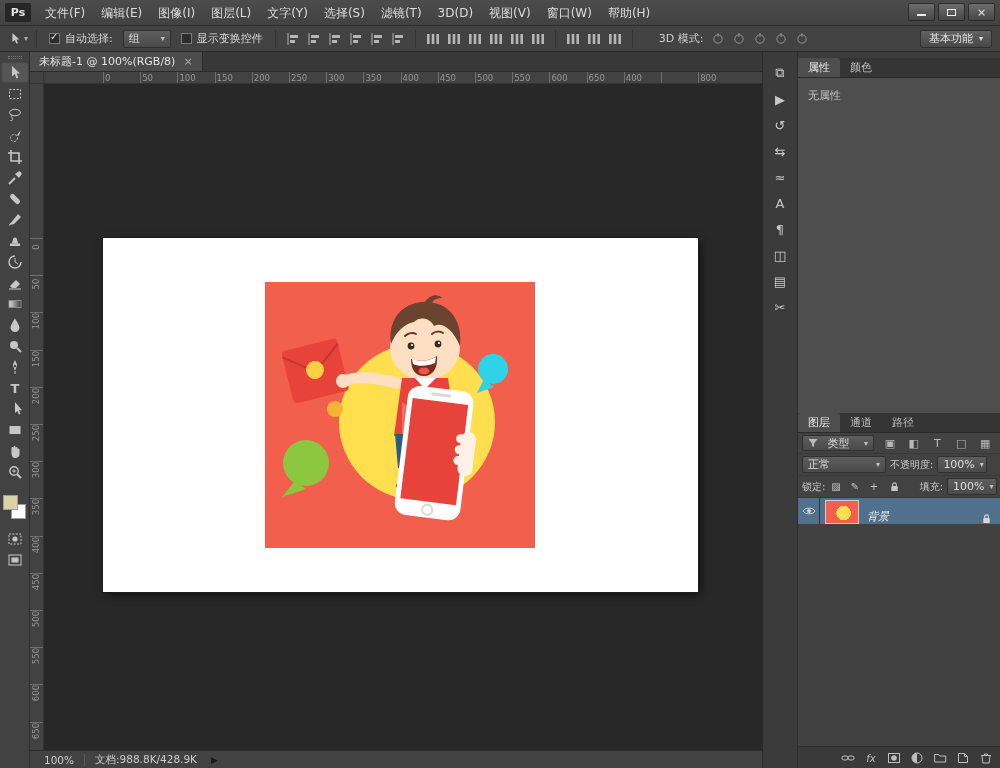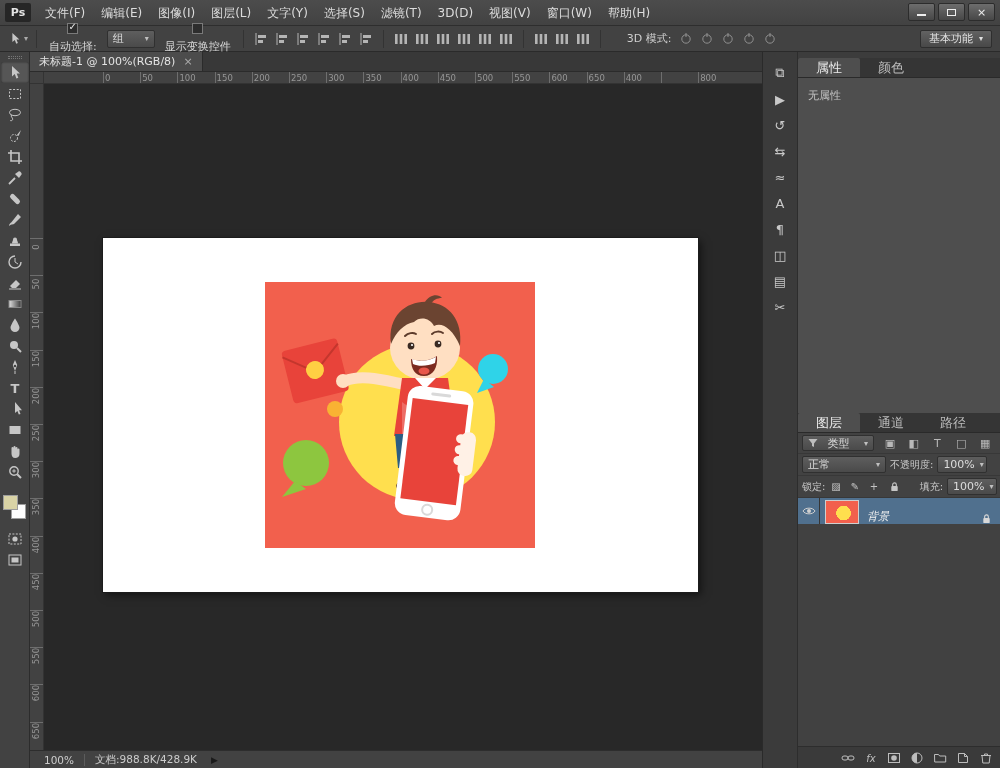--- a/index.html
+++ b/index.html
@@ -15,21 +15,21 @@
   .win-controls{position:absolute;right:5px;top:3px;display:flex;gap:3px;}
   .win-btn{width:27px;height:18px;background:linear-gradient(#6d6d6d,#474747);border:1px solid #2c2c2c;border-radius:2px;color:#eee;font-size:11px;display:flex;align-items:center;justify-content:center;}
   .glyph-min{display:block;width:9px;height:2px;background:#eee;margin-top:6px;}
   .glyph-max{display:block;width:9px;height:7px;border:1.5px solid #eee;}
 
   
   .optionsbar{position:absolute;left:0;top:26px;width:1000px;height:26px;background:#424242;border-bottom:1px solid #2a2a2a;display:flex;align-items:center;font-size:11px;color:#d6d6d6;}
   .opt-tool{display:flex;align-items:center;margin-left:8px;gap:2px;}
   .opt-tool svg{width:14px;height:14px;}
   .vdiv{width:1px;height:18px;background:#585858;border-right:1px solid #333;margin:0 8px;}
-  .opt-check{display:flex;align-items:center;gap:5px;margin:0 4px;flex-direction:column;}
+  .opt-check{display:flex;align-items:center;gap:5px;margin:0 4px;}
   .cb{display:inline-block;width:11px;height:11px;background:#2d2d2d;border:1px solid #7a7a7a;position:relative;}
   .cb.checked::after{content:"✓";position:absolute;left:0px;top:-3px;font-size:10px;color:#e8e8e8;}
   .dropdown{display:flex;align-items:center;justify-content:space-between;background:linear-gradient(#5e5e5e,#4a4a4a);border:1px solid #303030;border-radius:2px;font-size:11px;color:#ddd;padding:0 5px;height:18px;}
   .dropdown .arr{font-size:8px;color:#c0c0c0;margin-left:5px;}
   .dd-group{width:48px;margin:0 6px;}
   .obar-group{display:flex;gap:3px;}
   .obar-icon{width:18px;height:16px;display:flex;align-items:center;justify-content:center;background:transparent;border-radius:2px;}
   .obar-icon svg{width:14px;height:14px;}
   .opt-label{margin:0 6px 0 18px;color:#cfcfcf;white-space:nowrap;}
   .workspace-btn{margin-left:auto;margin-right:8px;display:flex;align-items:center;gap:6px;background:linear-gradient(#626262,#484848);border:1px solid #2e2e2e;border-radius:2px;height:18px;padding:0 8px;font-size:11px;color:#e0e0e0;white-space:nowrap;}
@@ -63,21 +63,21 @@
   .statusbar .zoom{margin-left:14px;}
   .sdiv{width:1px;height:12px;background:#2d2d2d;border-right:1px solid #5c5c5c;margin:0 10px;}
   .status-arrow{margin-left:14px;color:#1a1a1a;font-size:9px;}
 
   
   .dock{position:absolute;left:762px;top:52px;width:238px;height:716px;background:#3c3c3c;border-left:1px solid #2a2a2a;}
   .strip{position:absolute;left:0;top:0;width:35px;height:716px;background:#3b3b3b;border-right:1px solid #2d2d2d;padding-top:8px;}
   .strip-icon{width:34px;height:26px;display:flex;align-items:center;justify-content:center;color:#c9c9c9;font-size:13px;}
   .props{position:absolute;left:35px;top:6px;width:203px;height:355px;display:flex;flex-direction:column;}
   .ptabs{height:20px;background:#353535;display:flex;border-bottom:1px solid #2a2a2a;}
-  .ptab{padding:0 18px;font-size:13px;line-height:20px;color:#bdbdbd;white-space:nowrap;}
+  .ptab{padding:0 10px;font-size:11px;line-height:20px;color:#bdbdbd;white-space:nowrap;}
   .ptab.active{background:#4e4e4e;color:#ececec;border-radius:2px 2px 0 0;}
   .pcontent{flex:1;background:#4e4e4e;padding:10px 10px;font-size:11px;color:#c3c3c3;}
   .layers{position:absolute;left:35px;top:361px;width:203px;height:355px;display:flex;flex-direction:column;background:#424242;}
   .lrow{display:flex;align-items:center;gap:4px;padding:0 4px;background:#424242;border-bottom:1px solid #383838;}
   .filterrow{height:21px;}
   .blendrow{height:22px;}
   .lockrow{height:22px;}
   .dd-filter{width:72px;height:16px;}
   .dd-blend{width:84px;height:17px;}
   .dd-val{width:50px;height:17px;}

